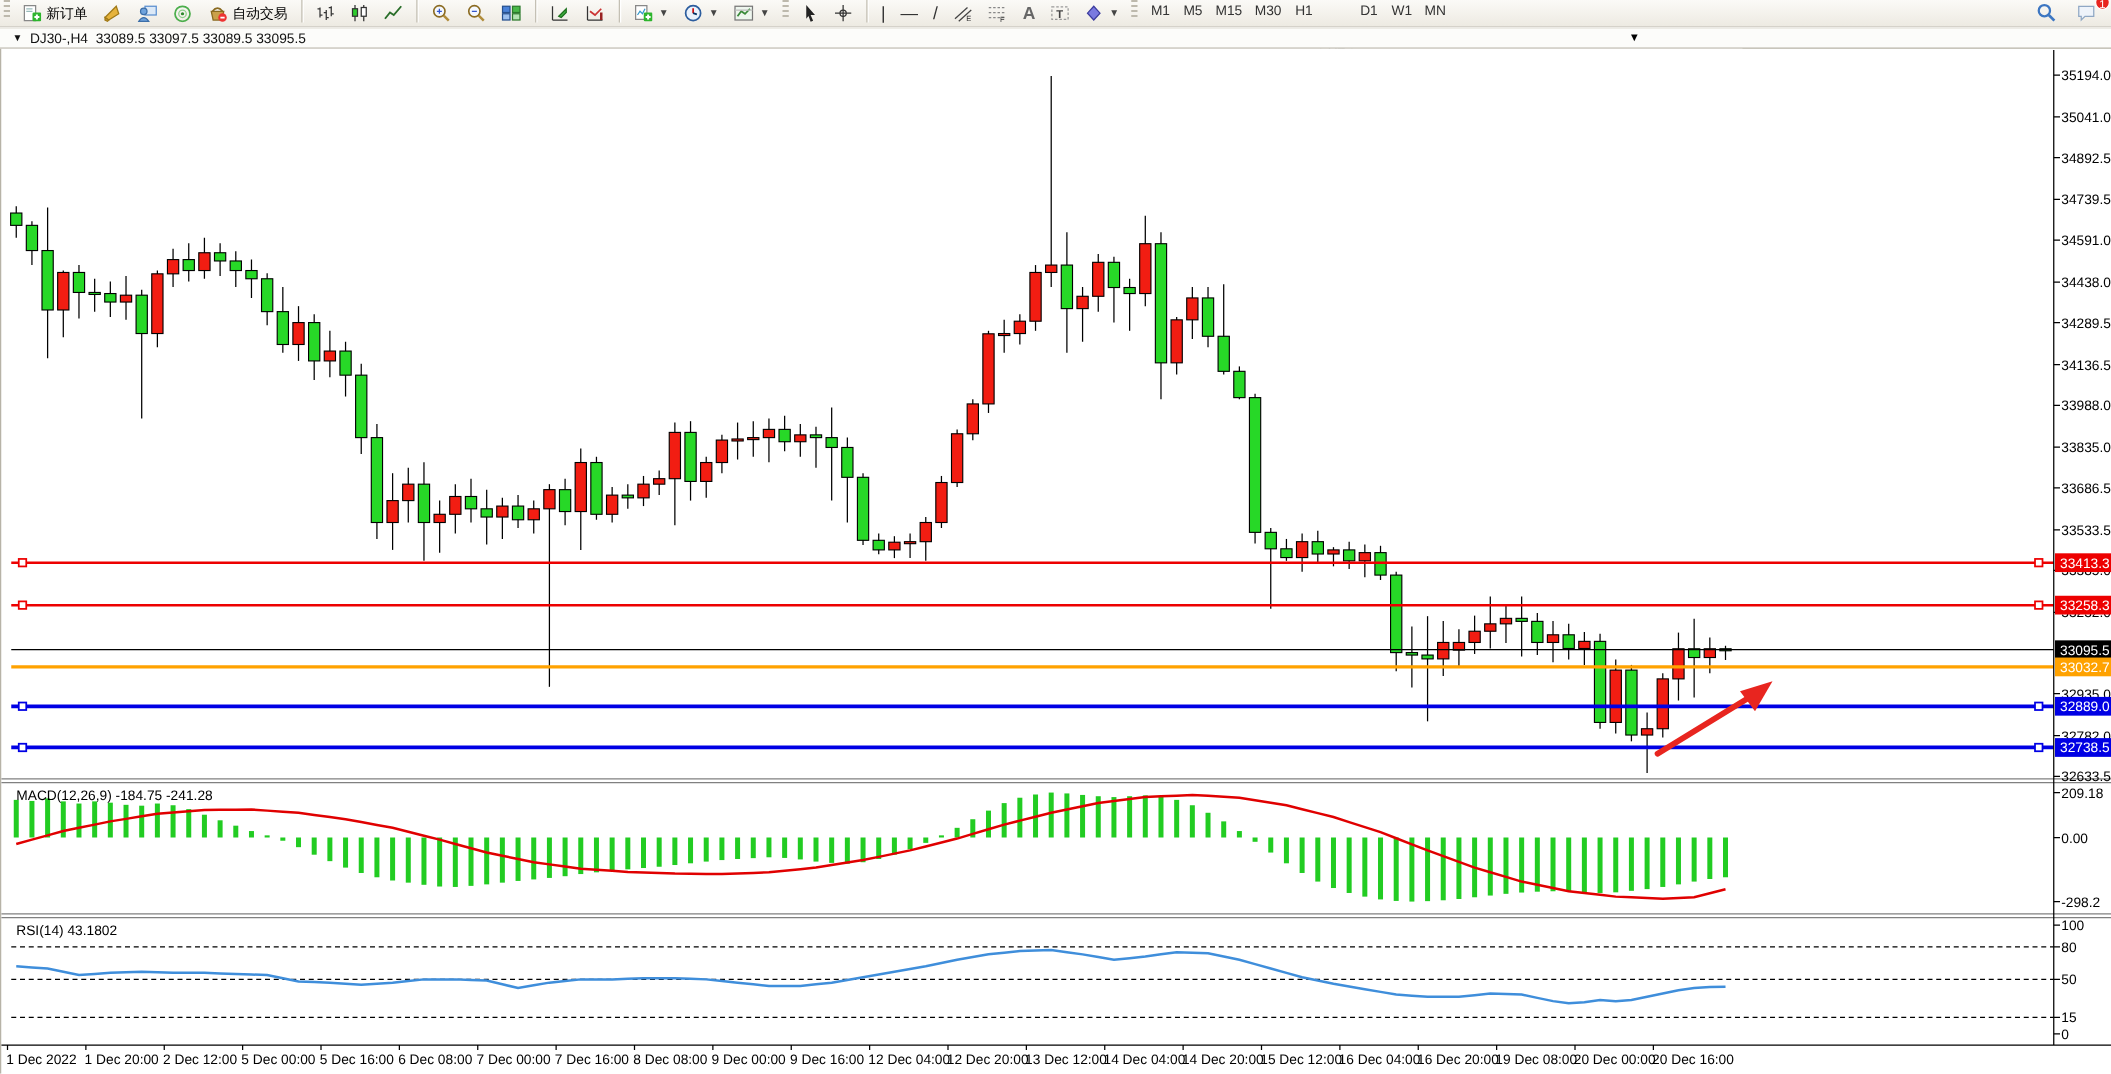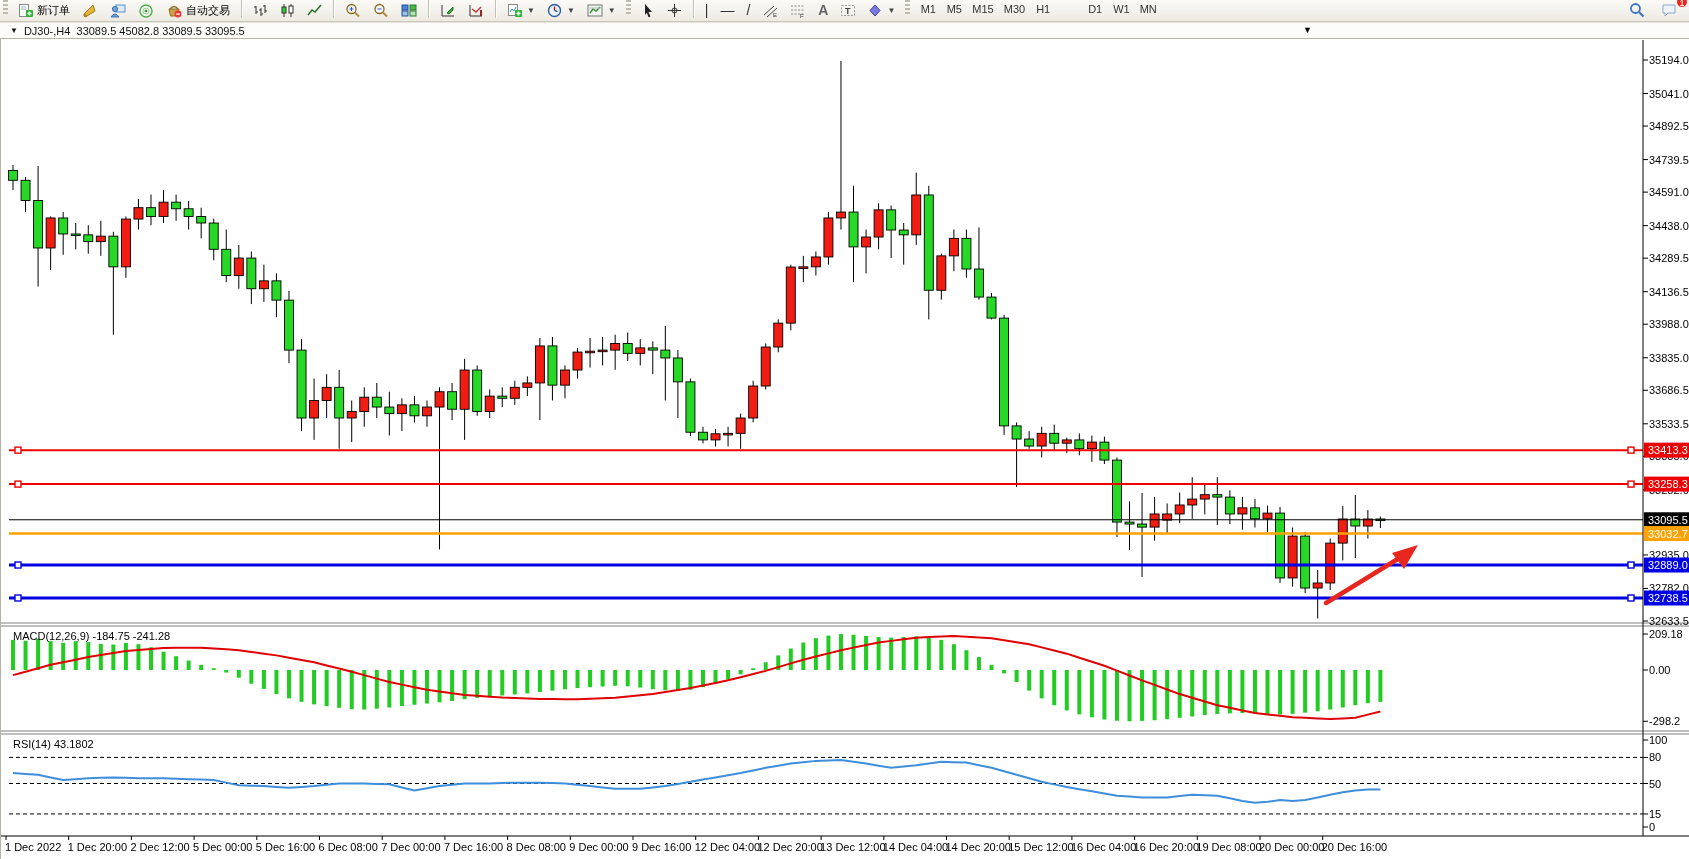--- a/index.html
+++ b/index.html
@@ -272,21 +272,21 @@
       </svg>
       <span class="badge">1</span>
     </div>
   </div>
 </div>
 
 <div id="title-strip">
   <span class="tri">▼</span>
   <span id="title-text">
     <span>DJ30-,H4</span>&nbsp;
-    <span>33089.5 45082.8 33089.5 33095.5</span>
+    <span>33089.5 33097.5 33089.5 33095.5</span>
   </span>
   <span id="right-marker">▼</span>
 </div>
 
 <div id="chart-area">
   <svg id="chart-svg" width="1689" height="820">
       <g>
         <g>
           <line x1="12" y1="125.94786174575279" x2="12" y2="151.14411247803164" stroke="#000000" stroke-width="1"></line>
           <rect x="7.5" y="131.42530755711775" width="9" height="9.859402460456948" fill="#27d827" stroke="#000000" stroke-width="0.9"></rect>

